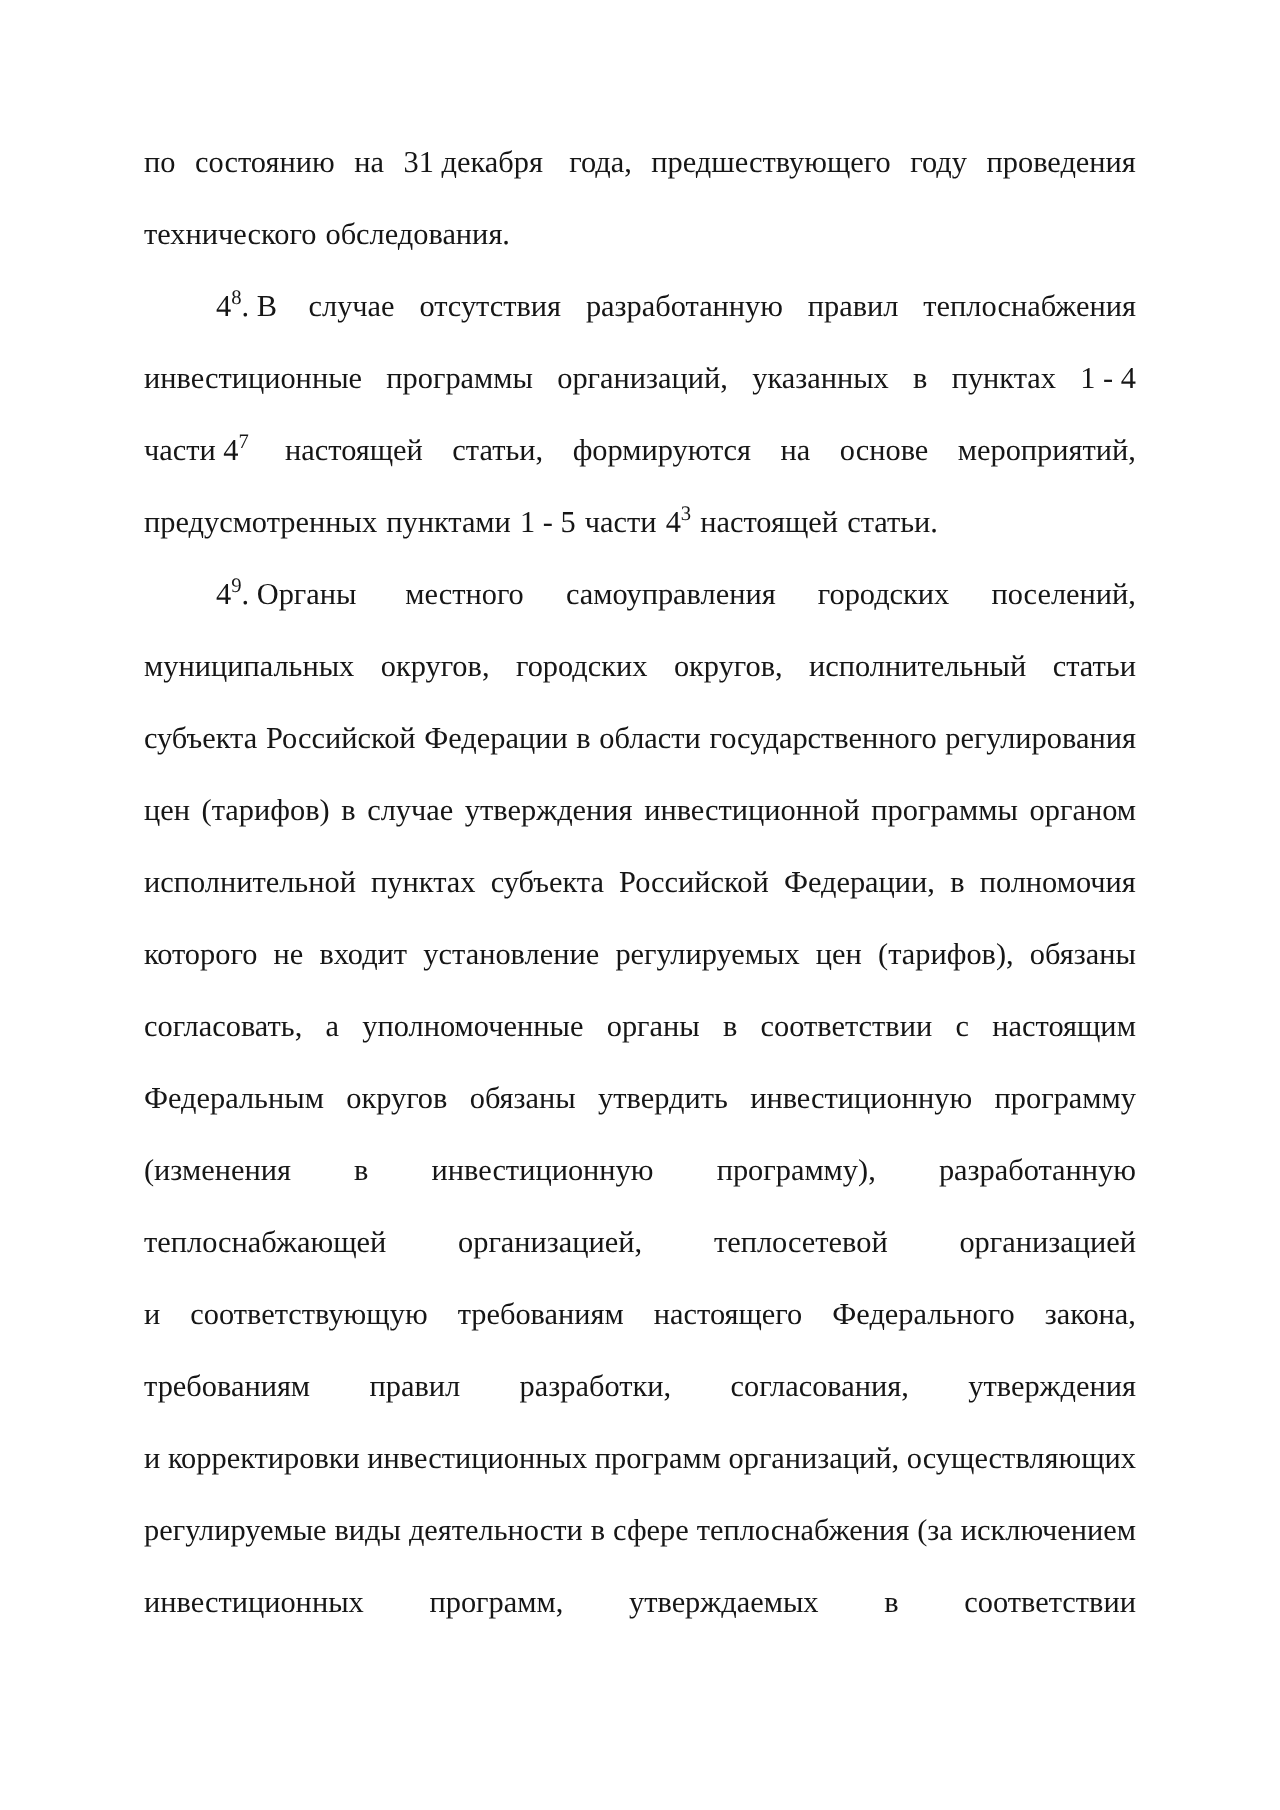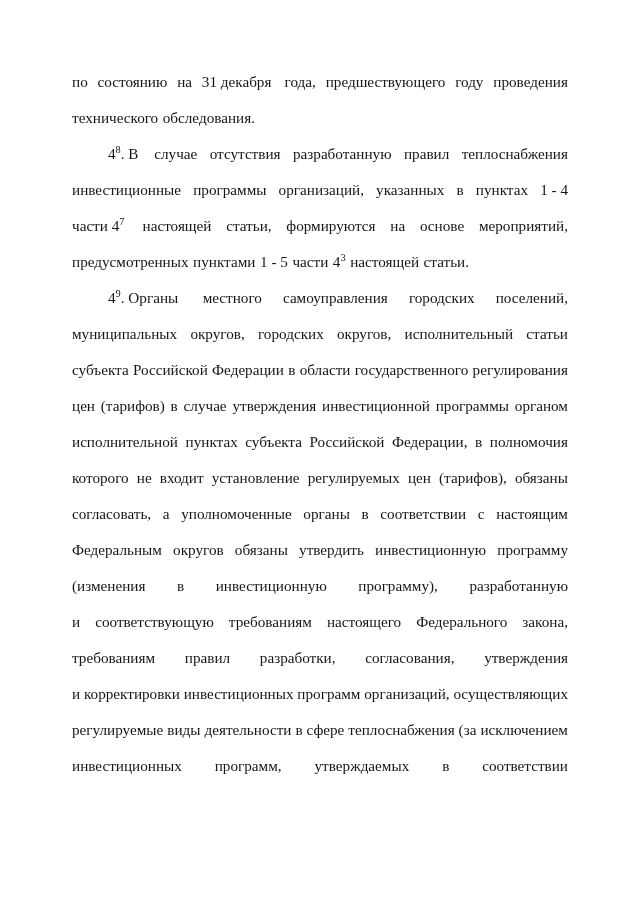--- a/index.html
+++ b/index.html
@@ -108,20 +108,21 @@
       <div class="para">
         <div class="line just indent"><span class="w tight">4<sup>9</sup>.&nbsp;Органы</span><span class="w">местного</span><span class="w">самоуправления</span><span class="w">городских</span><span class="w">поселений,</span></div>
         <div class="line just"><span class="w">муниципальных</span><span class="w">округов,</span><span class="w">городских</span><span class="w">округов,</span><span class="w">исполнительный</span><span class="w">статьи</span></div>
         <div class="line just"><span class="w">субъекта</span><span class="w">Российской</span><span class="w">Федерации</span><span class="w">в</span><span class="w">области</span><span class="w">государственного</span><span class="w">регулирования</span></div>
         <div class="line just"><span class="w">цен</span><span class="w">(тарифов)</span><span class="w">в</span><span class="w">случае</span><span class="w">утверждения</span><span class="w">инвестиционной</span><span class="w">программы</span><span class="w">органом</span></div>
         <div class="line just"><span class="w">исполнительной</span><span class="w">пунктах</span><span class="w">субъекта</span><span class="w">Российской</span><span class="w">Федерации,</span><span class="w">в</span><span class="w">полномочия</span></div>
         <div class="line just"><span class="w">которого</span><span class="w">не</span><span class="w">входит</span><span class="w">установление</span><span class="w">регулируемых</span><span class="w">цен</span><span class="w">(тарифов),</span><span class="w">обязаны</span></div>
         <div class="line just"><span class="w">согласовать,</span><span class="w">а</span><span class="w">уполномоченные</span><span class="w">органы</span><span class="w">в</span><span class="w">соответствии</span><span class="w">с</span><span class="w">настоящим</span></div>
         <div class="line just"><span class="w">Федеральным</span><span class="w">округов</span><span class="w">обязаны</span><span class="w">утвердить</span><span class="w">инвестиционную</span><span class="w">программу</span></div>
         <div class="line just"><span class="w">(изменения</span><span class="w">в</span><span class="w">инвестиционную</span><span class="w">программу),</span><span class="w">разработанную</span></div>
+        <div class="line just"><span class="w">теплоснабжающей</span><span class="w">организацией,</span><span class="w">теплосетевой</span><span class="w">организацией</span></div>
         <div class="line just"><span class="w">и</span><span class="w">соответствующую</span><span class="w">требованиям</span><span class="w">настоящего</span><span class="w">Федерального</span><span class="w">закона,</span></div>
         <div class="line just"><span class="w">требованиям</span><span class="w">правил</span><span class="w">разработки,</span><span class="w">согласования,</span><span class="w">утверждения</span></div>
         <div class="line just"><span class="w">и</span><span class="w">корректировки</span><span class="w">инвестиционных</span><span class="w">программ</span><span class="w">организаций,</span><span class="w">осуществляющих</span></div>
         <div class="line just"><span class="w">регулируемые</span><span class="w">виды</span><span class="w">деятельности</span><span class="w">в</span><span class="w">сфере</span><span class="w">теплоснабжения</span><span class="w">(за</span><span class="w">исключением</span></div>
         <div class="line just"><span class="w">инвестиционных</span><span class="w">программ,</span><span class="w">утверждаемых</span><span class="w">в</span><span class="w">соответствии</span></div>
       </div>
     </div>
 
 </div>
 

